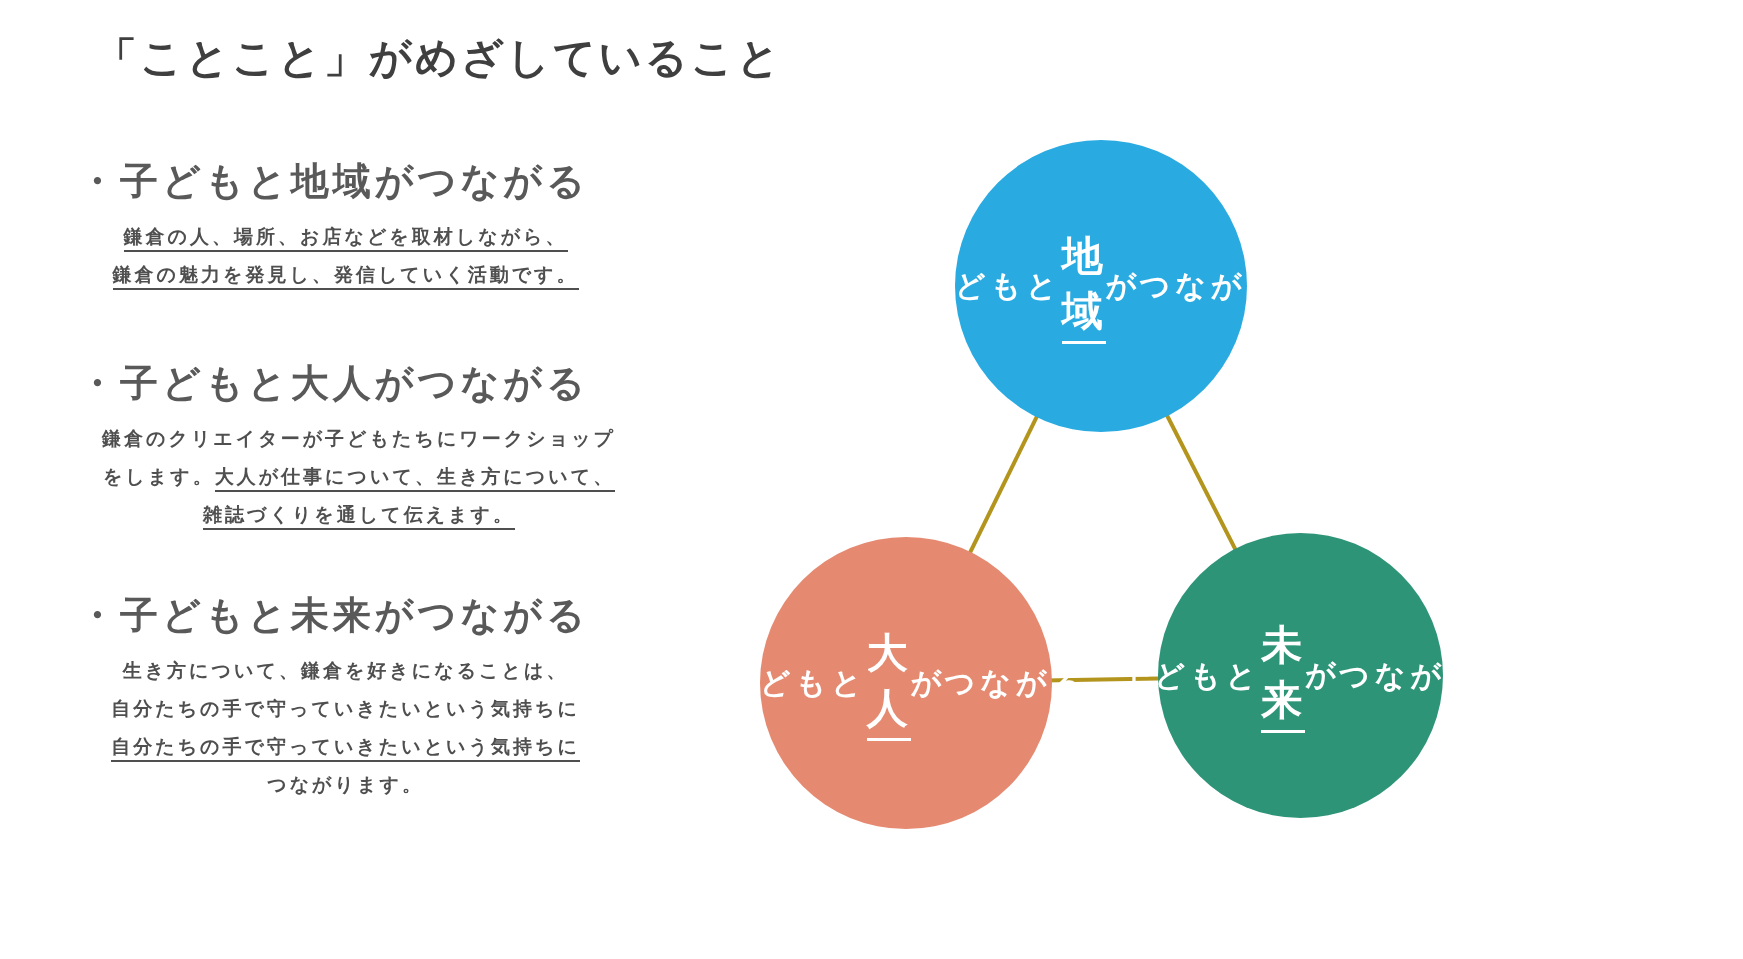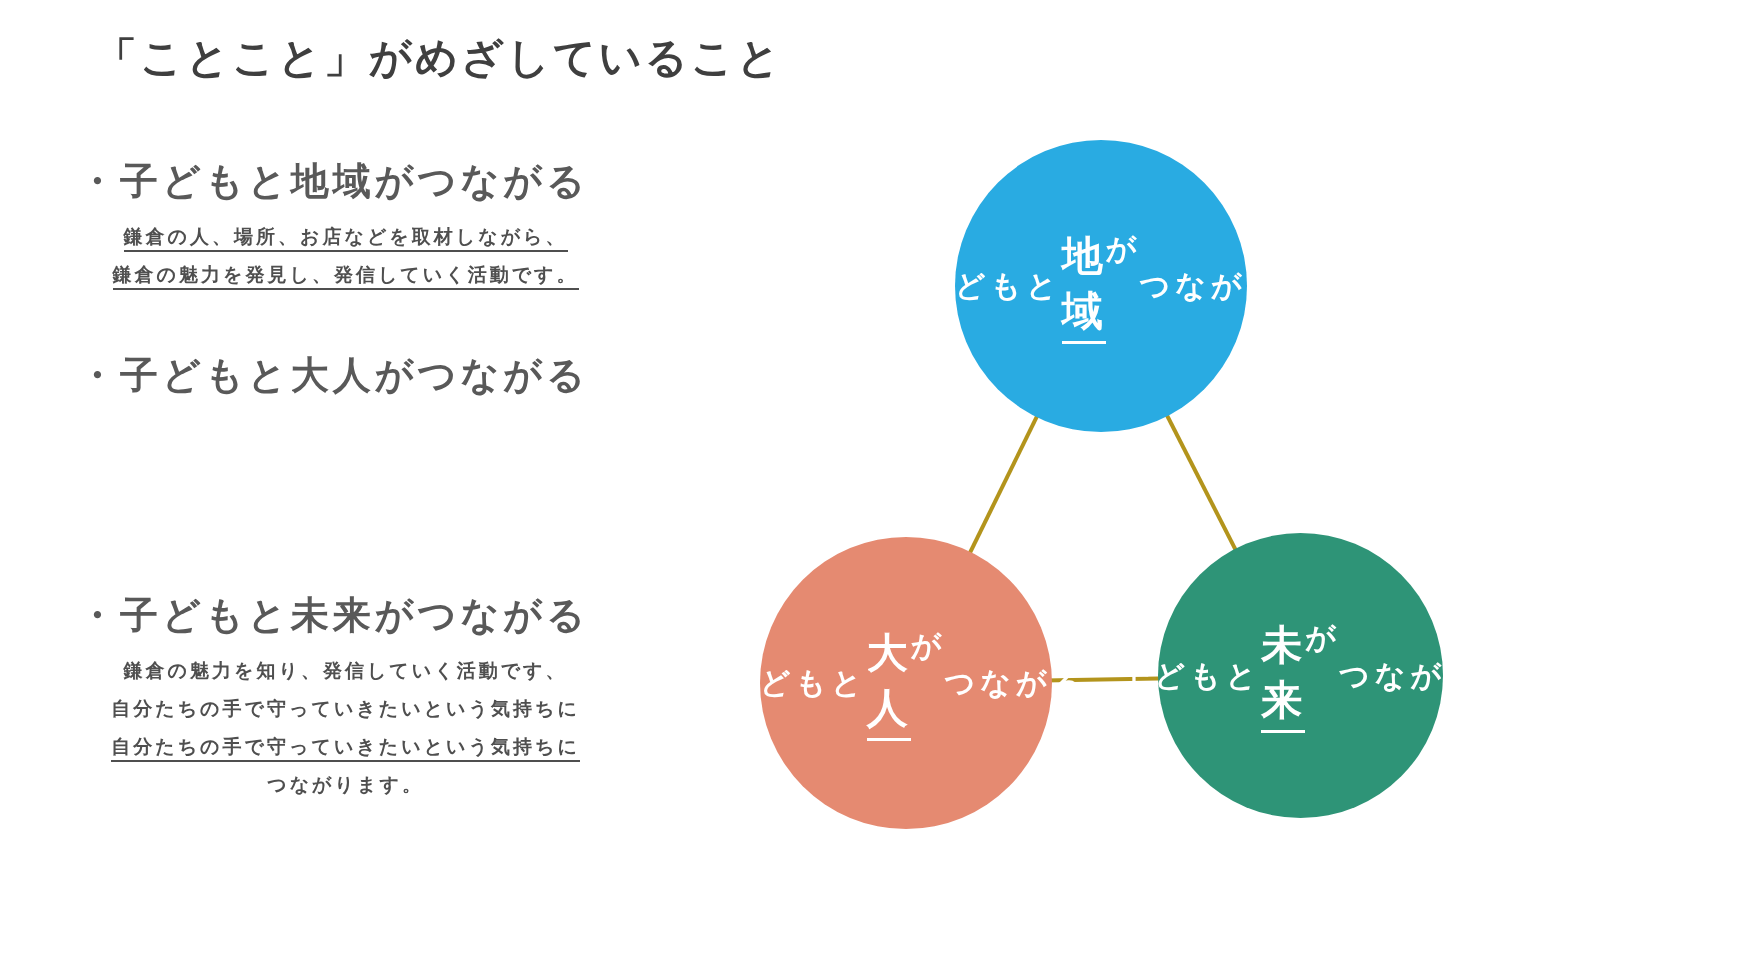--- a/index.html
+++ b/index.html
@@ -27,21 +27,21 @@
     white-space: nowrap;
   }
 
   
   .section {
     position: absolute;
     left: 78px;
     white-space: nowrap;
   }
   .section-1 { top: 156px; }
-  .section-2 { top: 350px; }
+  .section-2 { top: 358px; }
   .section-3 { top: 590px; }
 
   .section-heading {
     font-size: 38px;
     font-weight: 700;
     color: #595959;
     letter-spacing: 4px;
   }
   .section-body {
     margin-left: 24px;
@@ -90,21 +90,21 @@
 
   .circle .cl {
     font-size: 30px;
     letter-spacing: 5px;
     line-height: 1;
     white-space: nowrap;
   }
   .circle .mid {
     margin: 24px 0;
     display: flex;
-    align-items: flex-start;
+    align-items: center;
   }
   .circle .kw {
     font-size: 41px;
     font-weight: 700;
     border-bottom: 3px solid #ffffff;
     padding-bottom: 2px;
     letter-spacing: 3px;
   }
   .circle .pt {
     font-size: 30px;
@@ -121,26 +121,31 @@
   <div class="section section-1">
     <div class="section-heading">・子どもと地域がつながる</div>
     <div class="section-body">
       <div class="body-line"><span></span><span class="seg-u">鎌倉の人、場所、お店などを取材しながら、</span></div>
       <div class="body-line"><span></span><span class="seg-u">鎌倉の魅力を発見し、発信していく活動です。</span></div>
     </div>
   </div>
 
   <div class="section section-2">
     <div class="section-heading">・子どもと大人がつながる</div>
+    <div class="section-body">
+      <div class="body-line"><span>鎌倉のクリエイターが子どもたちにワークショップ</span><span class="seg-u"></span></div>
+      <div class="body-line"><span>をします。</span><span class="seg-u">大人が仕事について、生き方について、</span></div>
+      <div class="body-line"><span></span><span class="seg-u">雑誌づくりを通して伝えます。</span></div>
+    </div>
   </div>
 
   <div class="section section-3">
     <div class="section-heading">・子どもと未来がつながる</div>
     <div class="section-body">
-      <div class="body-line"><span>鎌倉の魅力を知り、発信していく活動です、</span><span class="seg-u"></span></div>
+      <div class="body-line"><span>生き方について、鎌倉を好きになることは、</span><span class="seg-u"></span></div>
       <div class="body-line"><span>自分たちの手で守っていきたいという気持ちに</span><span class="seg-u"></span></div>
       <div class="body-line"><span></span><span class="seg-u">自分たちの手で守っていきたいという気持ちに</span></div>
       <div class="body-line"><span>つながります。</span><span class="seg-u"></span></div>
     </div>
   </div>
 
   <svg class="connectors" width="1743" height="959" viewBox="0 0 1743 959">
     <line x1="1101" y1="286" x2="906" y2="683" stroke="#b3941c"></line>
     <line x1="1101" y1="286" x2="1300" y2="676" stroke="#b3941c"></line>
     <line x1="906" y1="683" x2="1300" y2="676" stroke="#b3941c"></line>

